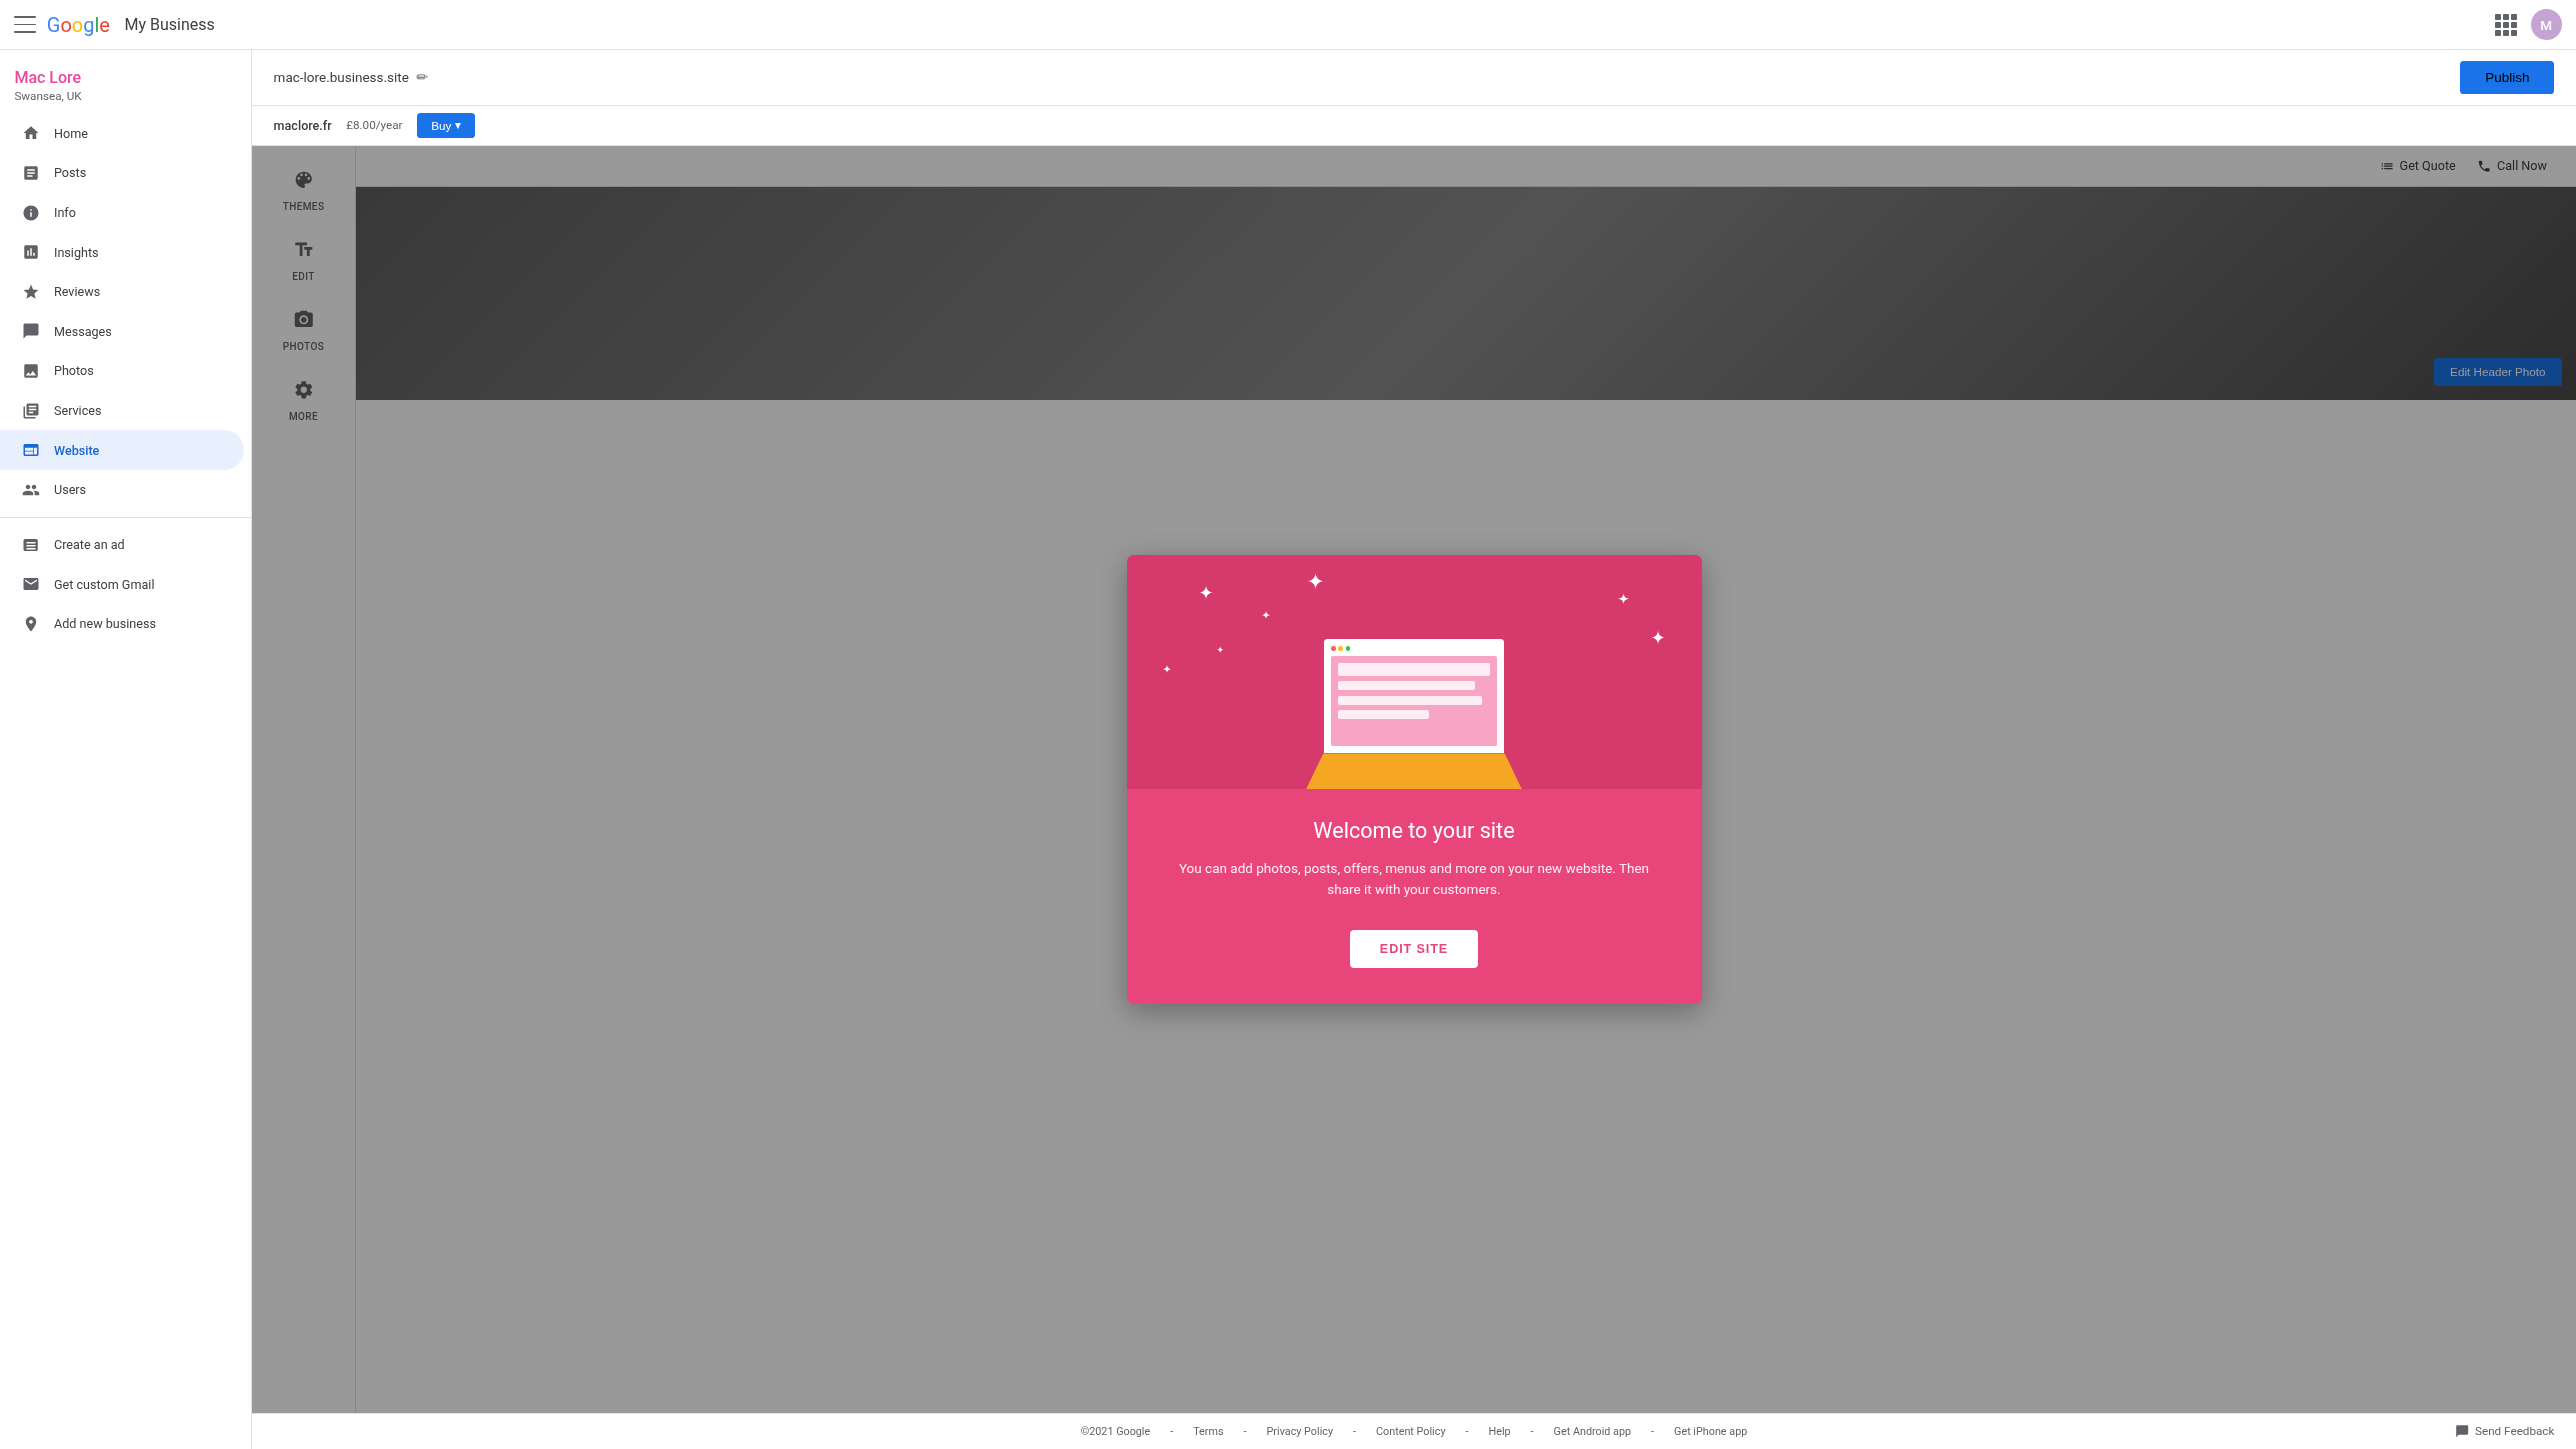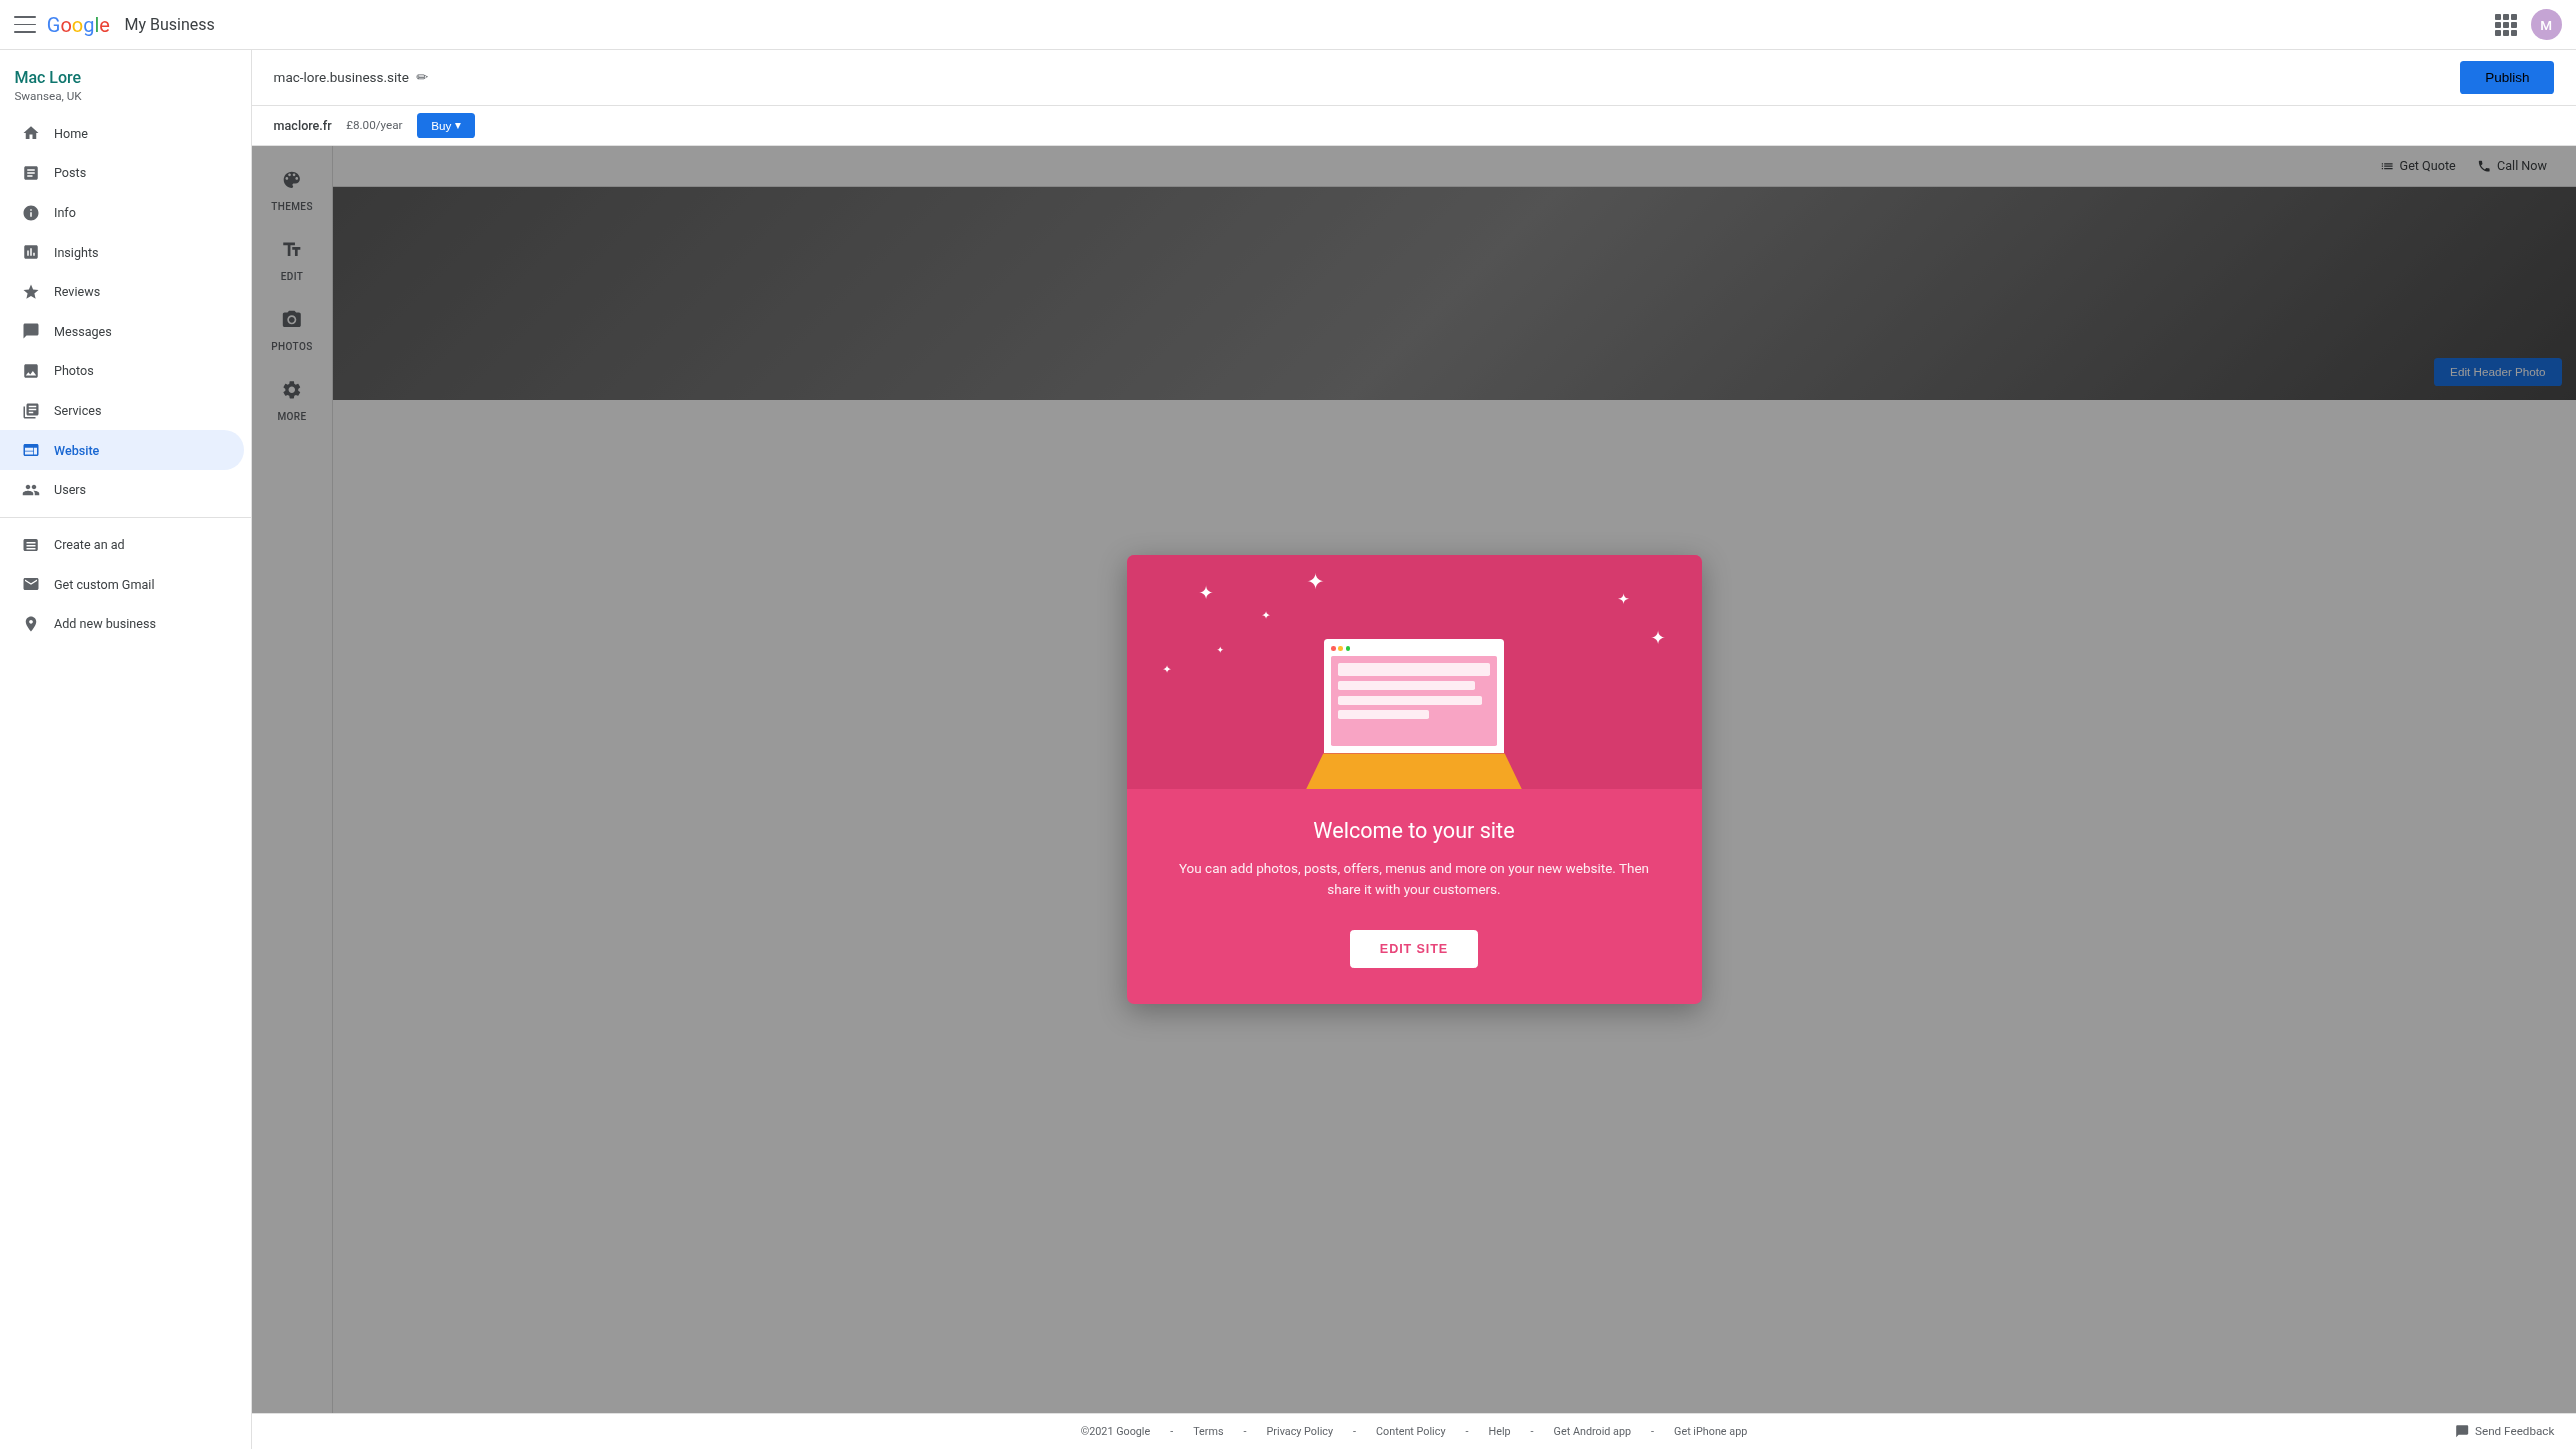--- a/index.html
+++ b/index.html
@@ -23,42 +23,42 @@
     .google-logo .e { color: #ea4335; }
     .app-name { font-size: 16px; color: #3c4043; font-weight: 400; margin-left: 3.6px; }
     .top-bar-right { margin-left: auto; display: flex; align-items: center; gap: 14.4px; }
     .grid-icon { width: 21.6px; height: 21.6px; display: grid; grid-template-columns: repeat(3,6.3px); grid-template-rows: repeat(3,6.3px); gap: 1.8px; cursor: pointer; }
     .grid-icon span { background: #5f6368; border-radius: 0.9px; }
     .avatar { width: 31px; height: 31px; border-radius: 50%; background: #c5a4d4; display: flex; align-items: center; justify-content: center; color: white; font-size: 13.5px; font-weight: 500; cursor: pointer; }
 
     
     .sidebar { width: 252px; background: #fff; border-right: 0.9px solid #e0e0e0; display: flex; flex-direction: column; overflow-y: auto; flex-shrink: 0; }
     .user-section { padding: 18px 14.4px 10.8px; }
-    .user-name { font-size: 16px; font-weight: 500; color: #0f766e; }
+    .user-name { font-size: 16px; font-weight: 500; color: #ec4899; }
     .user-location { font-size: 11.7px; color: #5f6368; margin-top: 1.8px; }
     .nav-item { display: flex; align-items: center; gap: 14.4px; padding: 10.8px 21.6px; cursor: pointer; color: #3c4043; font-size: 12.6px; border-radius: 0 21.6px 21.6px 0; margin-right: 7.2px; transition: background 0.15s; }
     .nav-item.active { background: #e8f0fe; color: #1967d2; font-weight: 500; }
     .nav-item.active .nav-icon { color: #1967d2; }
     .nav-icon { width: 18px; height: 18px; display: flex; align-items: center; justify-content: center; color: #5f6368; flex-shrink: 0; }
     .nav-divider { height: 0.9px; background: #e0e0e0; margin: 7.2px 0; }
 
     
     .content-area { flex: 1; display: flex; flex-direction: column; overflow: hidden; position: relative; }
     .content-header { background: #fff; padding: 10.8px 21.6px; border-bottom: 0.9px solid #e0e0e0; display: flex; align-items: center; gap: 10.8px; }
     .url-display { font-size: 13.5px; color: #3c4043; display: flex; align-items: center; gap: 7.2px; }
     .edit-pen { color: #5f6368; cursor: pointer; font-size: 14.4px; }
     .domain-bar { background: #fff; padding: 7.2px 21.6px; border-bottom: 0.9px solid #e0e0e0; display: flex; align-items: center; gap: 14.4px; }
     .domain-name { font-size: 12.6px; color: #3c4043; font-weight: 500; }
     .domain-price { font-size: 11.7px; color: #5f6368; }
     .buy-btn { background: #1a73e8; color: white; border: none; padding: 5.4px 14.4px; border-radius: 3.6px; font-size: 11.7px; cursor: pointer; display: flex; align-items: center; gap: 3.6px; }
     .publish-btn { margin-left: auto; background: #1a73e8; color: #000000; border: none; padding: 9px 25px; border-radius: 3.6px; font-size: 13.5px; font-weight: 400; cursor: pointer; }
 
     
     .preview-wrapper { flex: 1; display: flex; overflow: hidden; position: relative; }
-    .tools-sidebar { width: 81px; background: #fff; border-right: 0.9px solid #e0e0e0; display: flex; flex-direction: column; align-items: center; padding: 18px 0; gap: 21.6px; }
+    .tools-sidebar { width: 104px; background: #fff; border-right: 0.9px solid #e0e0e0; display: flex; flex-direction: column; align-items: center; padding: 18px 0; gap: 21.6px; }
     .tool-item { display: flex; flex-direction: column; align-items: center; gap: 5.4px; cursor: pointer; color: #5f6368; font-size: 10px; font-weight: 500; letter-spacing: 0.4px; }
     .tool-icon { width: 32px; height: 32px; border-radius: 50%; display: flex; align-items: center; justify-content: center; color: #5f6368; font-size: 18px; }
 
     
     .site-preview { flex: 1; overflow-y: auto; background: #e0e0e0; position: relative; }
     .site-preview-inner { background: #fff; min-height: 100%; }
     .site-nav-bar { background: #fff; padding: 12.6px 29px; display: flex; align-items: center; justify-content: flex-end; gap: 21.6px; border-bottom: 0.9px solid #e0e0e0; }
     .site-nav-item { display: flex; align-items: center; gap: 5.4px; font-size: 12.6px; color: #3c4043; cursor: pointer; }
     .site-header-img { width: 100%; height: 213px; background: linear-gradient(135deg, #5f5f5f 0%, #8a8a8a 50%, #4a4a4a 100%); position: relative; }
     .edit-header-btn { position: absolute; bottom: 14.4px; right: 14.4px; background: #1a73e8; color: white; border: none; padding: 7.2px 16px; border-radius: 3.6px; font-size: 11.7px; cursor: pointer; }

